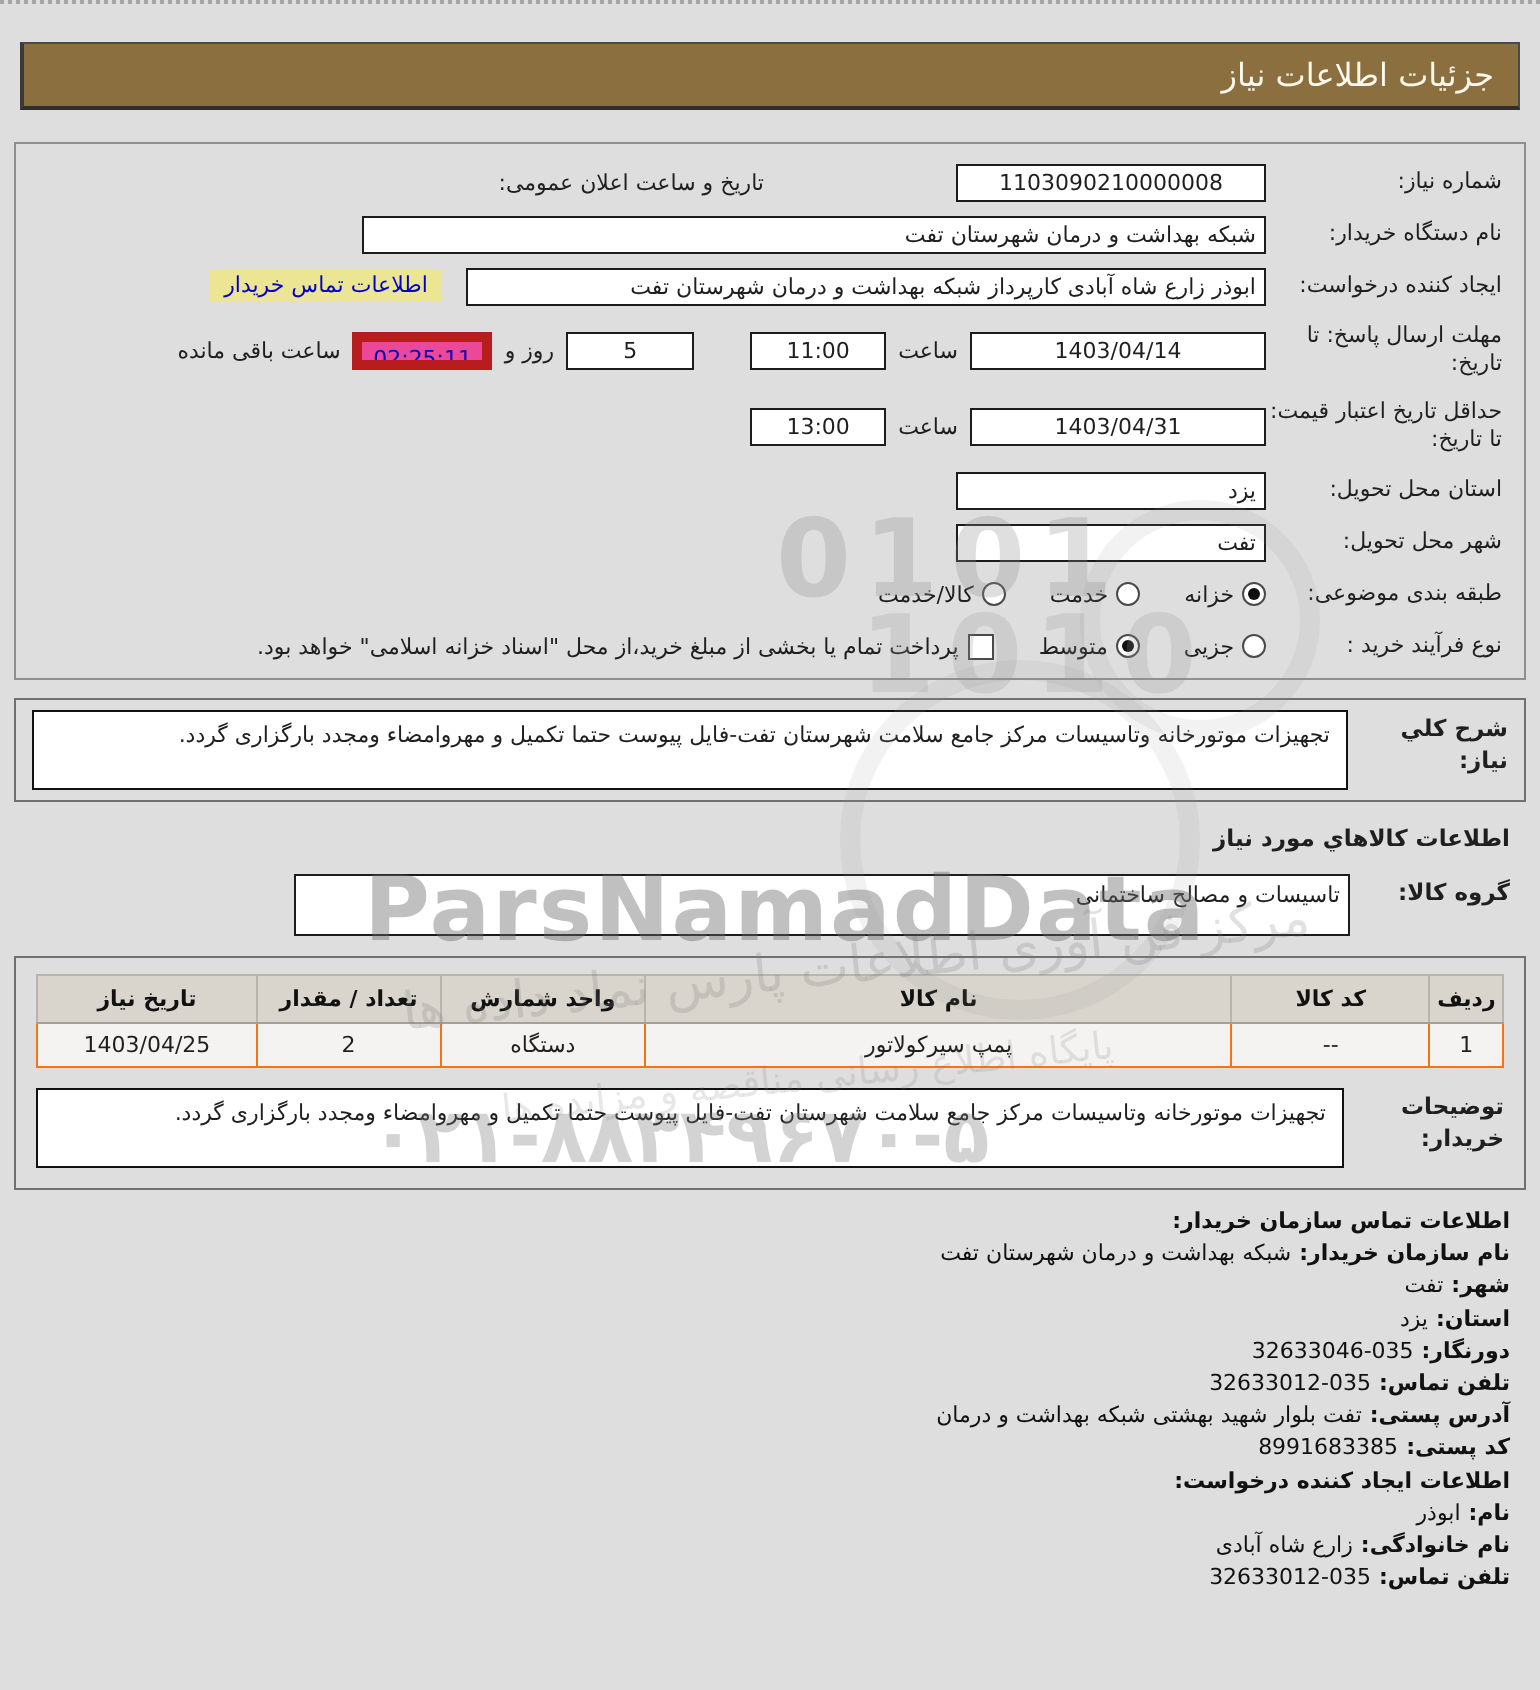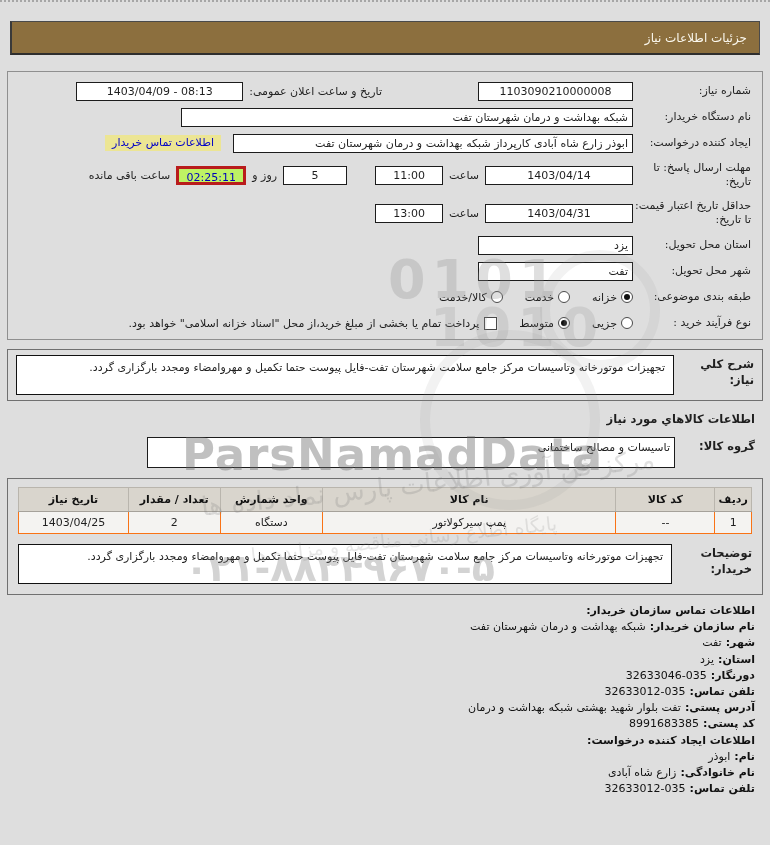--- a/index.html
+++ b/index.html
@@ -12,21 +12,21 @@
     overflow: hidden;
     color: #1f1f1f;
   }
   .top-strip { height: 21px; border-top: 2px dotted #a6a6a6; }
 
   .title-bar {
     margin: 0 10px; height: 34px;
     background: #8c6f3e;
     border: 1px solid #4a4a4a; border-bottom: 2px solid #2e2e2e; border-left: 2px solid #3a3a3a;
     display: flex; align-items: center; padding: 0 12px;
-    color: #fbf8ee; font-size: 12px;
+    color: #fbf8ee; font-size: 16px;
   }
 
   .panel { margin: 0 7px; border: 1px solid #8f8f8f; }
   .panel1 { margin-top: 16px; padding: 6px 6px 3px; }
   .frow { display: flex; align-items: center; padding: 0 5px; font-size: 11px; height: 26px; }
   .frow.tall { height: 38px; }
   .flabel { width: 118px; flex: none; line-height: 1.3; }
   .box {
     background: #fff; border: 1px solid #1c1c1c;
     height: 19px; line-height: 17px; font-size: 11px;
@@ -36,21 +36,21 @@
   .ltr { direction: ltr; unicode-bidi: embed; }
   .w155 { width: 155px; } .w167 { width: 167px; } .w452 { width: 452px; }
   .w400 { width: 400px; } .w148 { width: 148px; } .w68 { width: 68px; }
   .w64 { width: 64px; } .w70 { width: 70px; }
   .gap90 { width: 90px; flex: none; } .gap28 { width: 28px; flex: none; }
   .inline-lbl { margin: 0 6px; white-space: nowrap; }
   .link {
     color: #0000c8; background: #ece594; padding: 1px 7px 2px;
     font-size: 11px; margin-right: 12px; cursor: pointer; white-space: nowrap;
   }
-  .countdown { background: #bef264; border: 3px solid #b91c1c; color: #0000bb; text-align: center; }
+  .countdown { background: #ec4899; border: 5px solid #b91c1c; color: #0000bb; text-align: center; }
 
   .radio {
     width: 12px; height: 12px; border: 1px solid #4a4a4a; border-radius: 50%;
     background: #fff; display: inline-block; flex: none; margin-left: 4px; position: relative;
   }
   .radio.checked::after { content: ""; position: absolute; inset: 2px; background: #101010; border-radius: 50%; }
   .checkbox {
     width: 13px; height: 13px; border: 1px solid #4a4a4a; background: #fff;
     display: inline-block; flex: none; margin-left: 5px;
   }
@@ -101,21 +101,20 @@
   <span>جزئیات اطلاعات نیاز</span>
 </div>
 
 <div class="panel panel1">
 
   <div class="frow">
     <span class="flabel">شماره نیاز:</span>
     <span class="box w155 center ltr">1103090210000008</span>
     <span class="gap90"></span>
     <span class="inline-lbl">تاریخ و ساعت اعلان عمومی:</span>
-    <span class="box w167 center ltr">1403/04/09 - 08:13</span>
   </div>
 
   <div class="frow">
     <span class="flabel">نام دستگاه خریدار:</span>
     <span class="box w452">شبکه بهداشت و درمان شهرستان تفت</span>
   </div>
 
   <div class="frow">
     <span class="flabel">ایجاد کننده درخواست:</span>
     <span class="box w400">ابوذر زارع شاه آبادی کارپرداز شبکه بهداشت و درمان شهرستان تفت</span>

